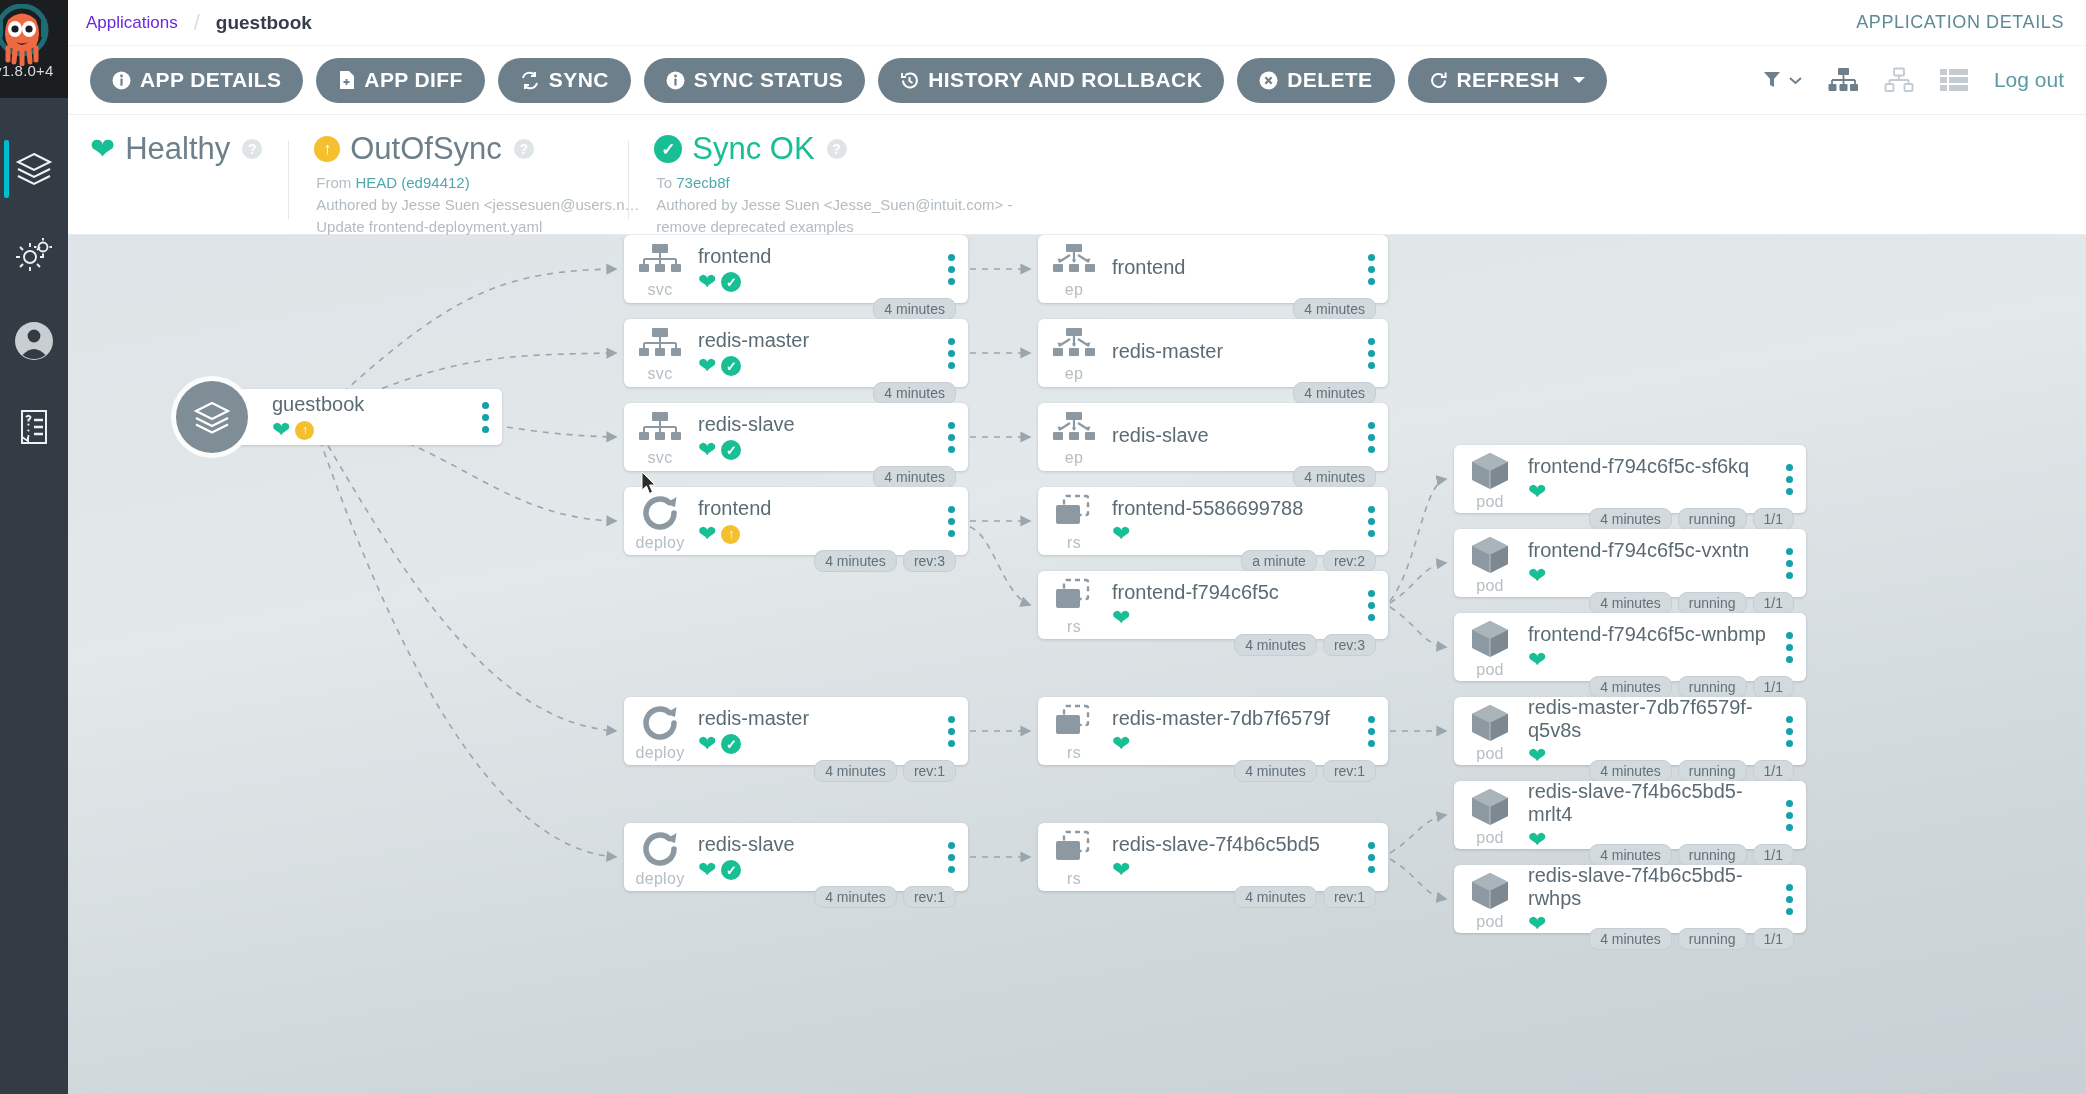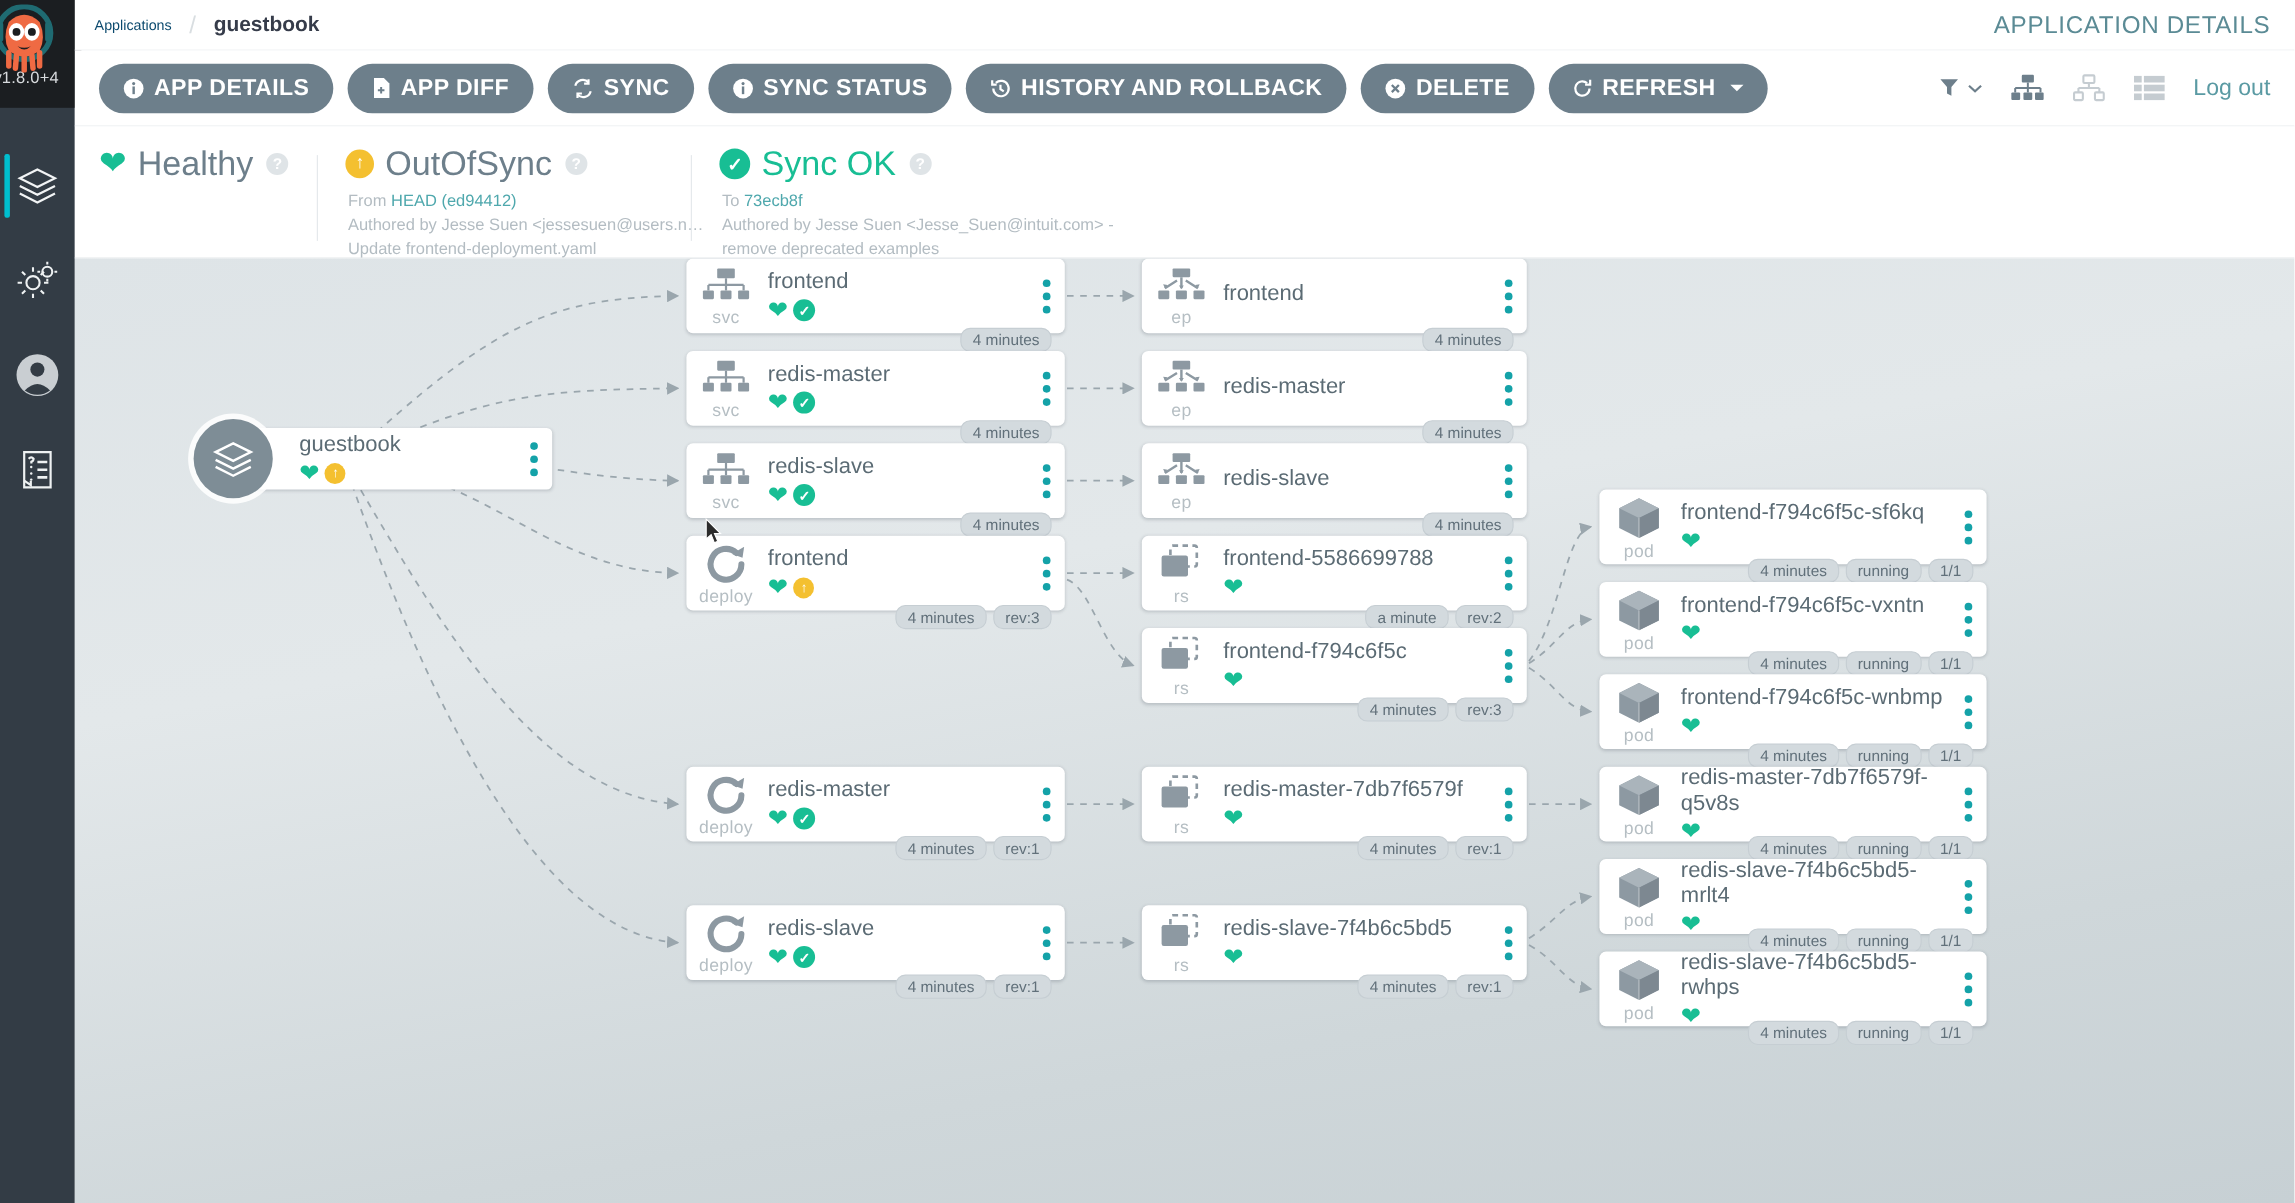--- a/index.html
+++ b/index.html
@@ -37,25 +37,25 @@
     background:#00bfd0; border-radius:2px;
   }
   .rail-item svg { display:block; }
 
   
   .topbar {
     position: absolute; left: 68px; top: 0; width: 2018px; height: 46px;
     background: #fff; display: flex; align-items: center; padding-left: 18px;
     border-bottom: 1px solid #f0f2f3;
   }
-  .crumb-link { color: #0c4a6e; font-size: 13px; cursor: pointer; text-align: right; }
+  .crumb-link { color: #6d28d9; font-size: 17px; cursor: pointer; text-align: right; }
   .crumb-sep { color: #d9dee1; font-size: 22px; margin: 0 16px; font-weight: 300; }
   .crumb-current { color: #363c4a; font-size: 19px; font-weight: bold; }
   .app-details-link {
-    margin-left: auto; margin-right: 22px; color: #5b8b95; font-size: 22px;
+    margin-left: auto; margin-right: 22px; color: #5b8b95; font-size: 18px;
     letter-spacing: .6px; cursor: pointer;
   }
 
   
   .toolbar {
     position: absolute; left: 68px; top: 46px; width: 2018px; height: 69px;
     background: #fff; display: flex; align-items: center; padding-left: 22px;
     border-bottom: 1px solid #eceff1;
   }
   .btn {

